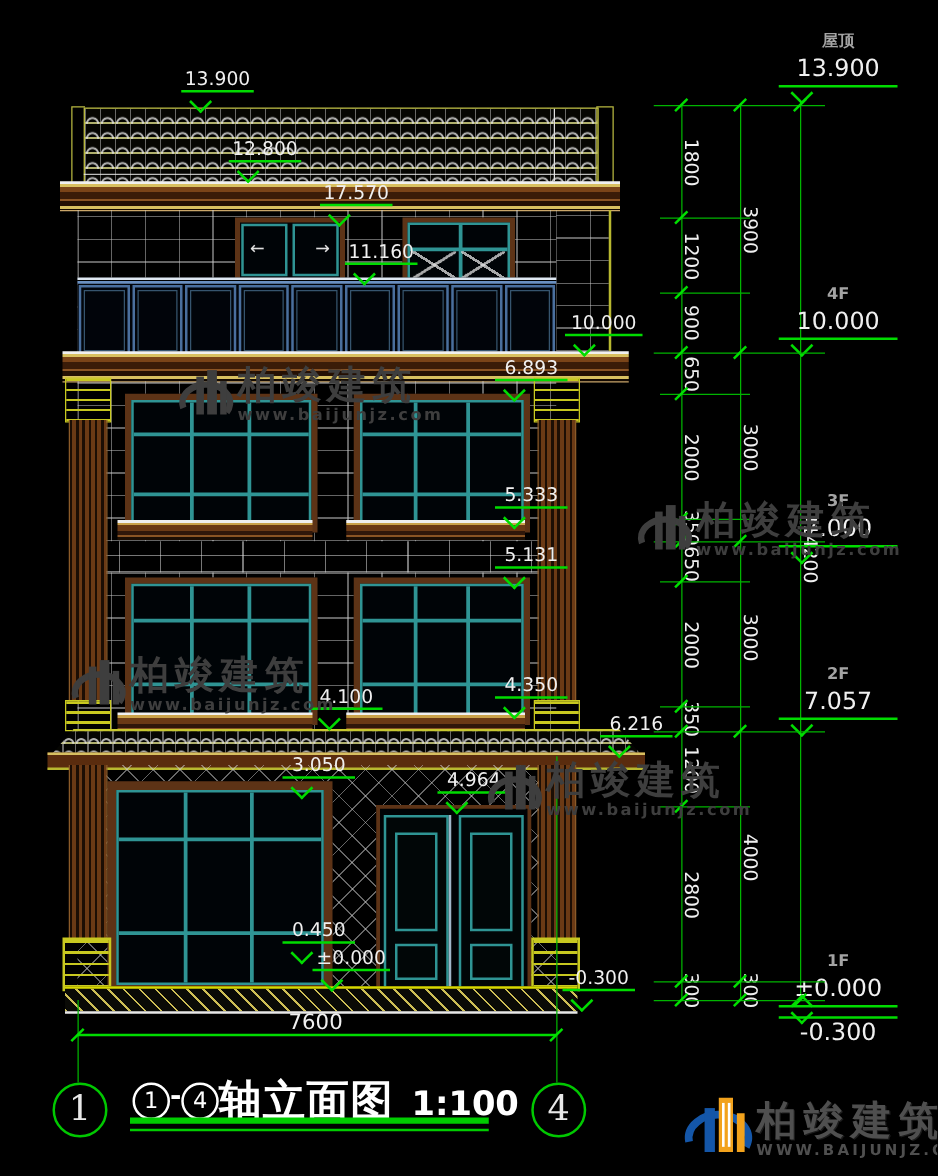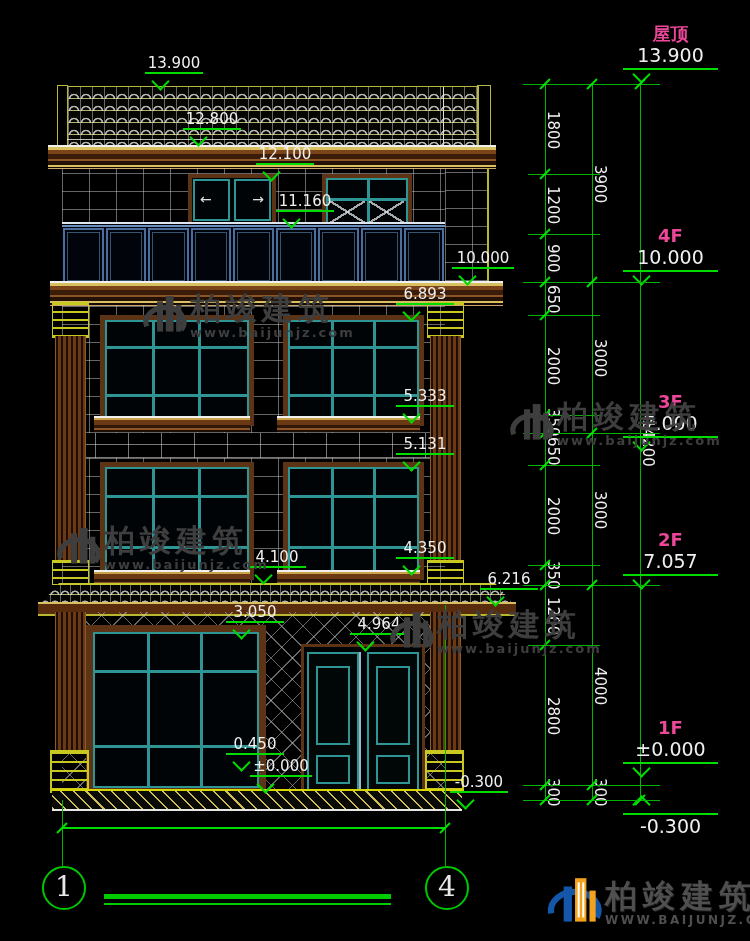--- a/index.html
+++ b/index.html
@@ -13,21 +13,21 @@
   .rt{position:absolute;color:#f0f0f0;font-size:15px;line-height:16px;white-space:nowrap;
       transform-origin:0 0;transform:rotate(90deg);}
   
   .em{position:absolute;width:58px;text-align:center;}
   .em-v{display:block;color:#f0f0f0;font-size:15px;line-height:16px;white-space:nowrap;}
   .em-ln{display:block;height:2px;background:#00dc00;margin-top:1px;}
   .em-tri{position:absolute;left:9px;top:20px;width:11px;height:11px;
           border-left:2px solid #00dc00;border-bottom:2px solid #00dc00;transform:rotate(-45deg);}
   
   .lv{position:absolute;width:95px;text-align:center;}
-  .lv-lab{display:block;color:#ec4899;font-size:18px;font-weight:bold;line-height:20px;}
+  .lv-lab{display:block;color:#a3a3a3;font-size:13px;font-weight:bold;line-height:20px;}
   .lv-val{display:block;color:#f0f0f0;font-size:19px;line-height:22px;}
   .lv-ln{display:block;height:2px;background:#00dc00;margin-top:2px;}
   .lv-tri{position:absolute;left:12px;top:calc(100% - 2px);width:11px;height:11px;
           border-left:2px solid #00dc00;border-bottom:2px solid #00dc00;transform:rotate(-45deg);}
   .lvb{position:absolute;width:95px;text-align:center;}
   .lvb-tri{position:absolute;left:12px;top:2px;width:11px;height:11px;
            border-left:2px solid #00dc00;border-bottom:2px solid #00dc00;transform:rotate(135deg);}
   .lvb-ln{display:block;height:2px;background:#00dc00;margin-top:17px;}
   
   .grid1{background-image:repeating-linear-gradient(90deg,rgba(200,200,200,.5) 0 1px,transparent 1px 27px),
@@ -260,21 +260,21 @@
       <span class="lv-val">7.000</span>
       <span class="lv-ln"></span>
       <span class="lv-tri"></span>
     </div>
     <div class="lv" style="left:623px;top:530px;">
       <span class="lv-lab">2F</span>
       <span class="lv-val">7.057</span>
       <span class="lv-ln"></span>
       <span class="lv-tri"></span>
     </div>
-    <div class="lv" style="left:623px;top:718px;text-align:center;">
+    <div class="lv" style="left:623px;top:760px;text-align:center;">
       <span class="lv-lab">1F</span>
       <span class="lv-val">±0.000</span>
       <span class="lv-ln"></span>
       <span class="lv-tri"></span>
     </div>
     <div class="lvb" style="left:623px;top:796px;">
       <span class="lvb-tri"></span>
       <span class="lvb-ln"></span>
       <span class="lv-val">-0.300</span>
     </div>
@@ -318,21 +318,21 @@
     <span class="em-v">13.900</span>
       <span class="em-ln"></span>
       <span class="em-tri"></span>
     </div>
   <div class="em" style="left:183px;top:111px;">
     <span class="em-v">12.800</span>
       <span class="em-ln"></span>
       <span class="em-tri"></span>
     </div>
   <div class="em" style="left:256px;top:146px;">
-    <span class="em-v">12.100</span>
+    <span class="em-v">17.570</span>
       <span class="em-ln"></span>
       <span class="em-tri"></span>
     </div>
   <div class="em" style="left:276px;top:193px;">
     <span class="em-v">11.160</span>
       <span class="em-ln"></span>
       <span class="em-tri"></span>
     </div>
   <div class="em" style="left:452px;top:250px;width:62px;">
     <span class="em-v">10.000</span>
@@ -391,24 +391,28 @@
     </div>
   <div class="em" style="left:450px;top:774px;">
     <span class="em-v">-0.300</span>
       <span class="em-ln"></span>
       <span class="em-tri"></span>
     </div>
 
   <div class="hln" style="left:62px;top:827px;width:383px;height:2px;background:#00dc00;"></div>
   <span class="tk" style="left:55px;top:827px;"></span>
   <span class="tk" style="left:438px;top:827px;"></span>
+  <div class="abs" style="left:180px;top:808px;width:145px;text-align:center;color:#f0f0f0;font-size:17px;">7600</div>
 
   <div class="axc" style="left:42px;top:866px;">1</div>
   <div class="axc" style="left:425px;top:866px;">4</div>
 
+  <div class="ttl" style="left:106px;top:858px;">
+    <span class="tc">1</span><span class="dash">-</span><span class="tc">4</span><span class="big">轴立面图</span><span class="scale">1:100</span>
+  </div>
   <div class="abs" style="left:104px;top:894px;width:287px;height:5px;background:#00cc00;"></div>
   <div class="abs" style="left:104px;top:903px;width:287px;height:2px;background:#00cc00;"></div>
 
   <div class="wm" style="left:138px;top:290px;">
     <svg width="52" height="52" viewBox="0 0 60 60">
       <path d="M10 42 A 22 17 0 1 1 50 46" fill="none" stroke="#3e3e3e" stroke-width="6"></path>
       <rect x="22" y="13" width="7" height="35" fill="#3e3e3e"></rect>
         <rect x="32" y="7" width="9" height="41" fill="#3e3e3e"></rect>
         <rect x="44" y="17" width="6" height="31" fill="#3e3e3e"></rect>
     </svg>

